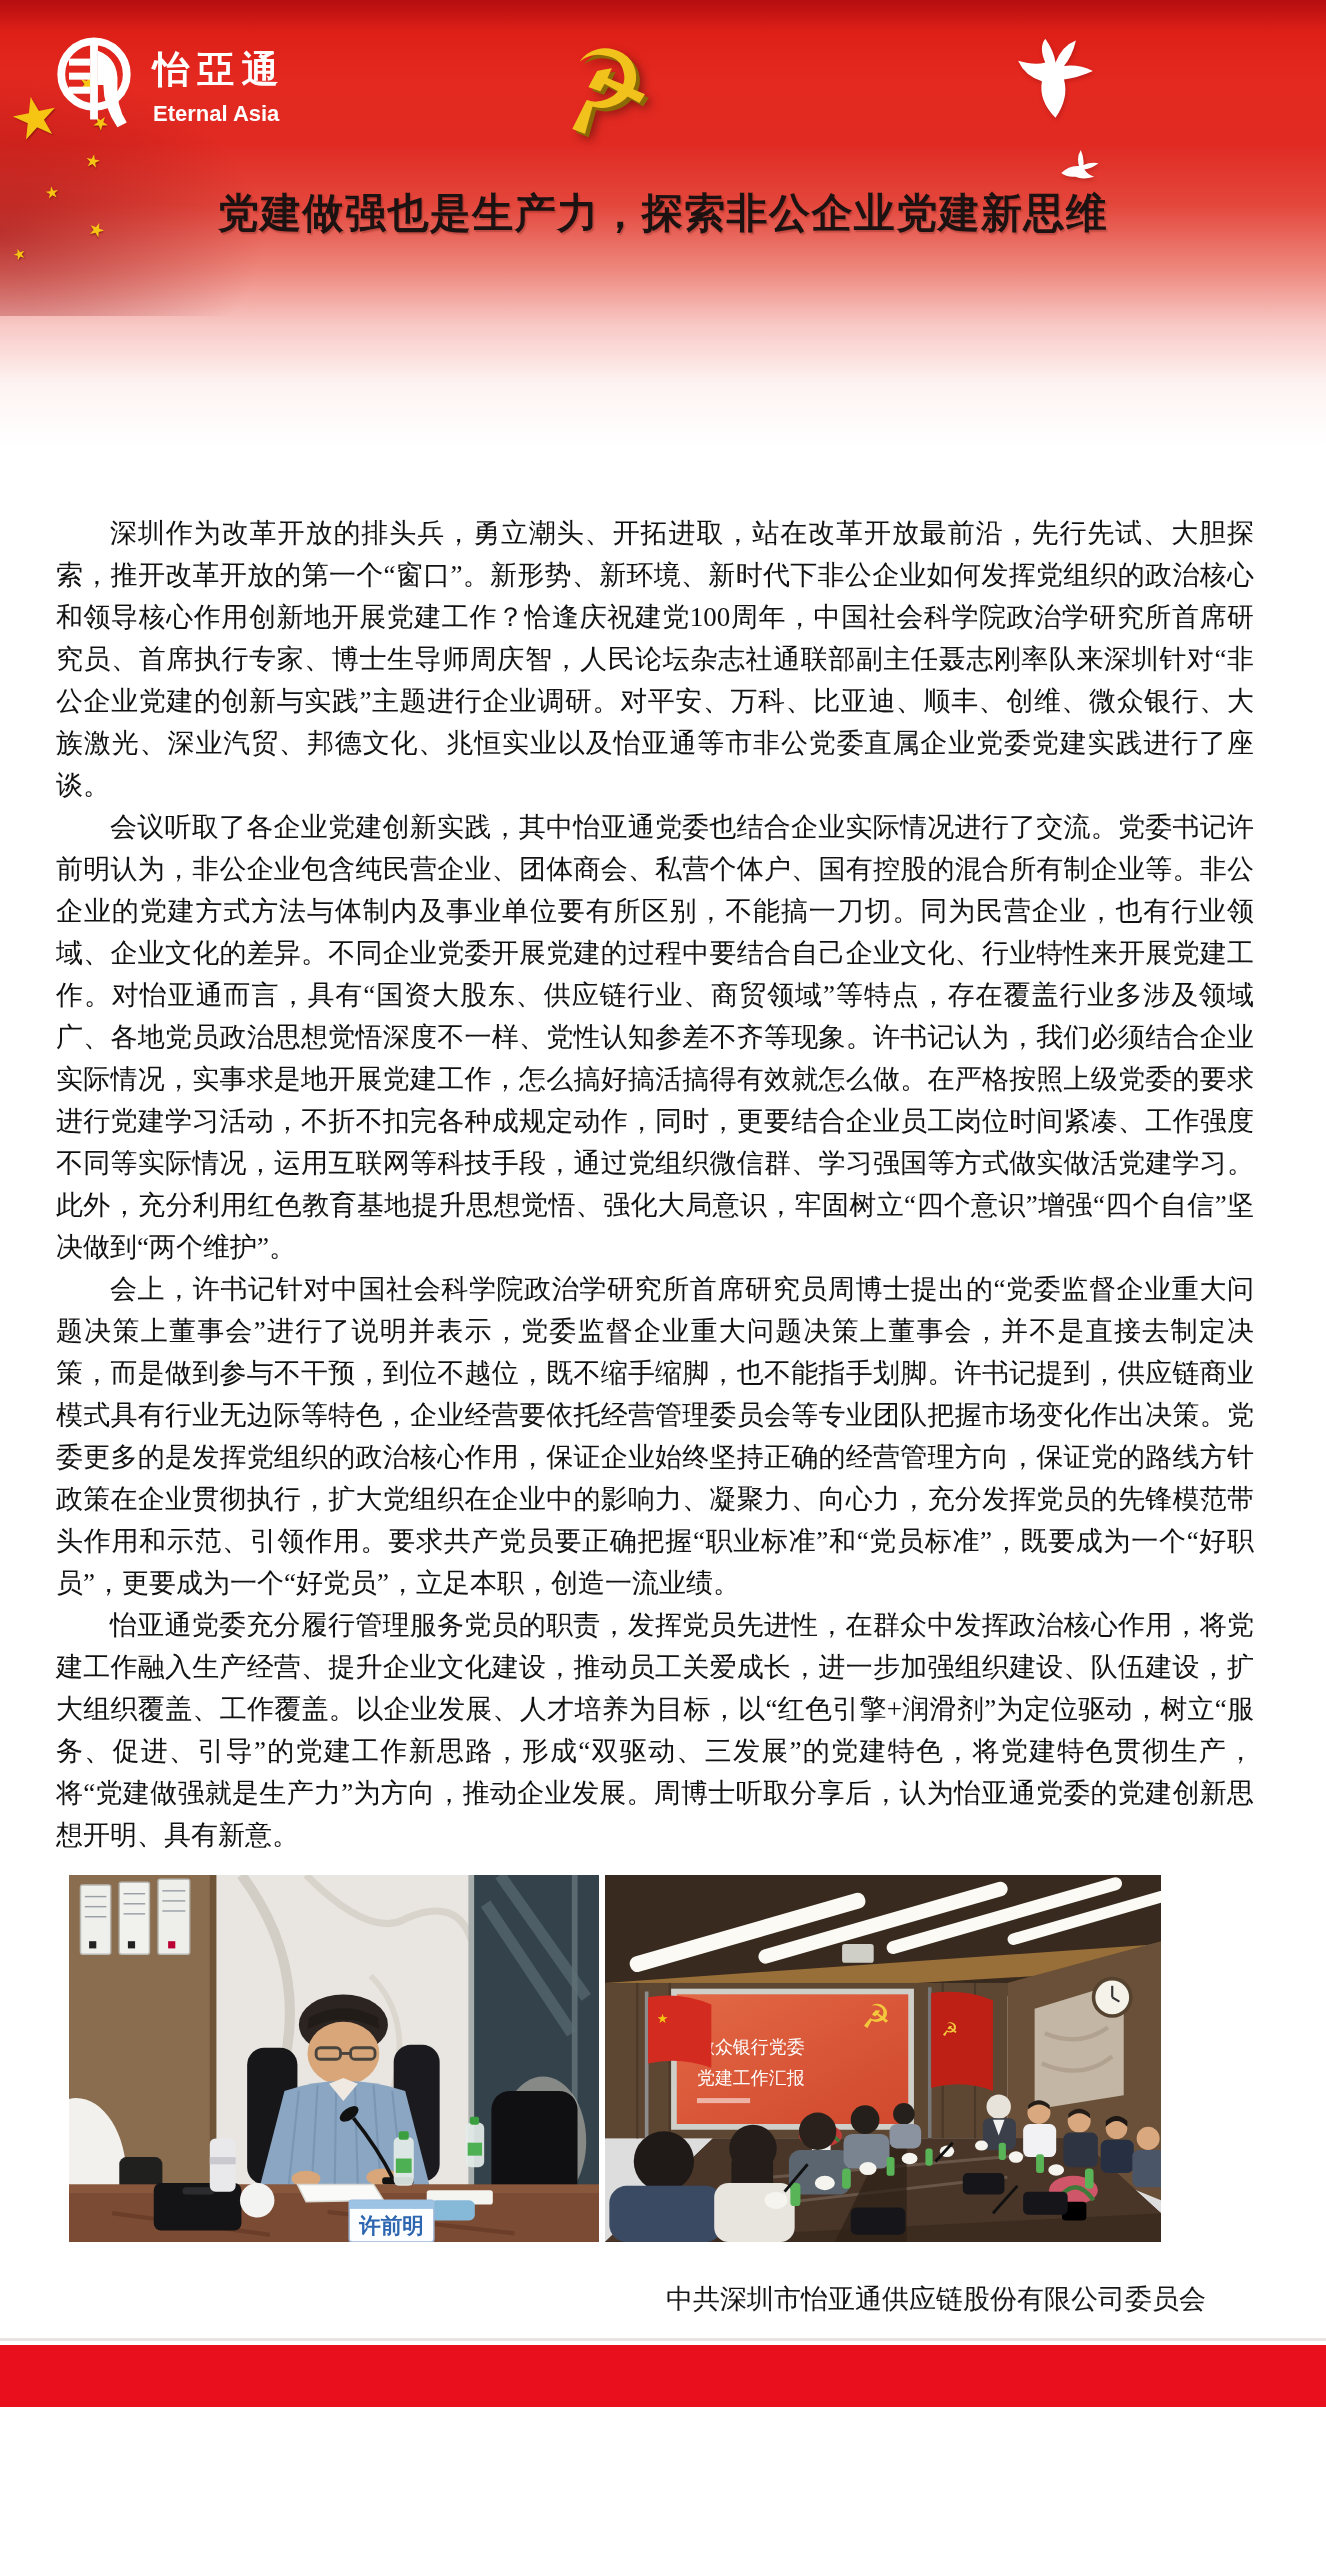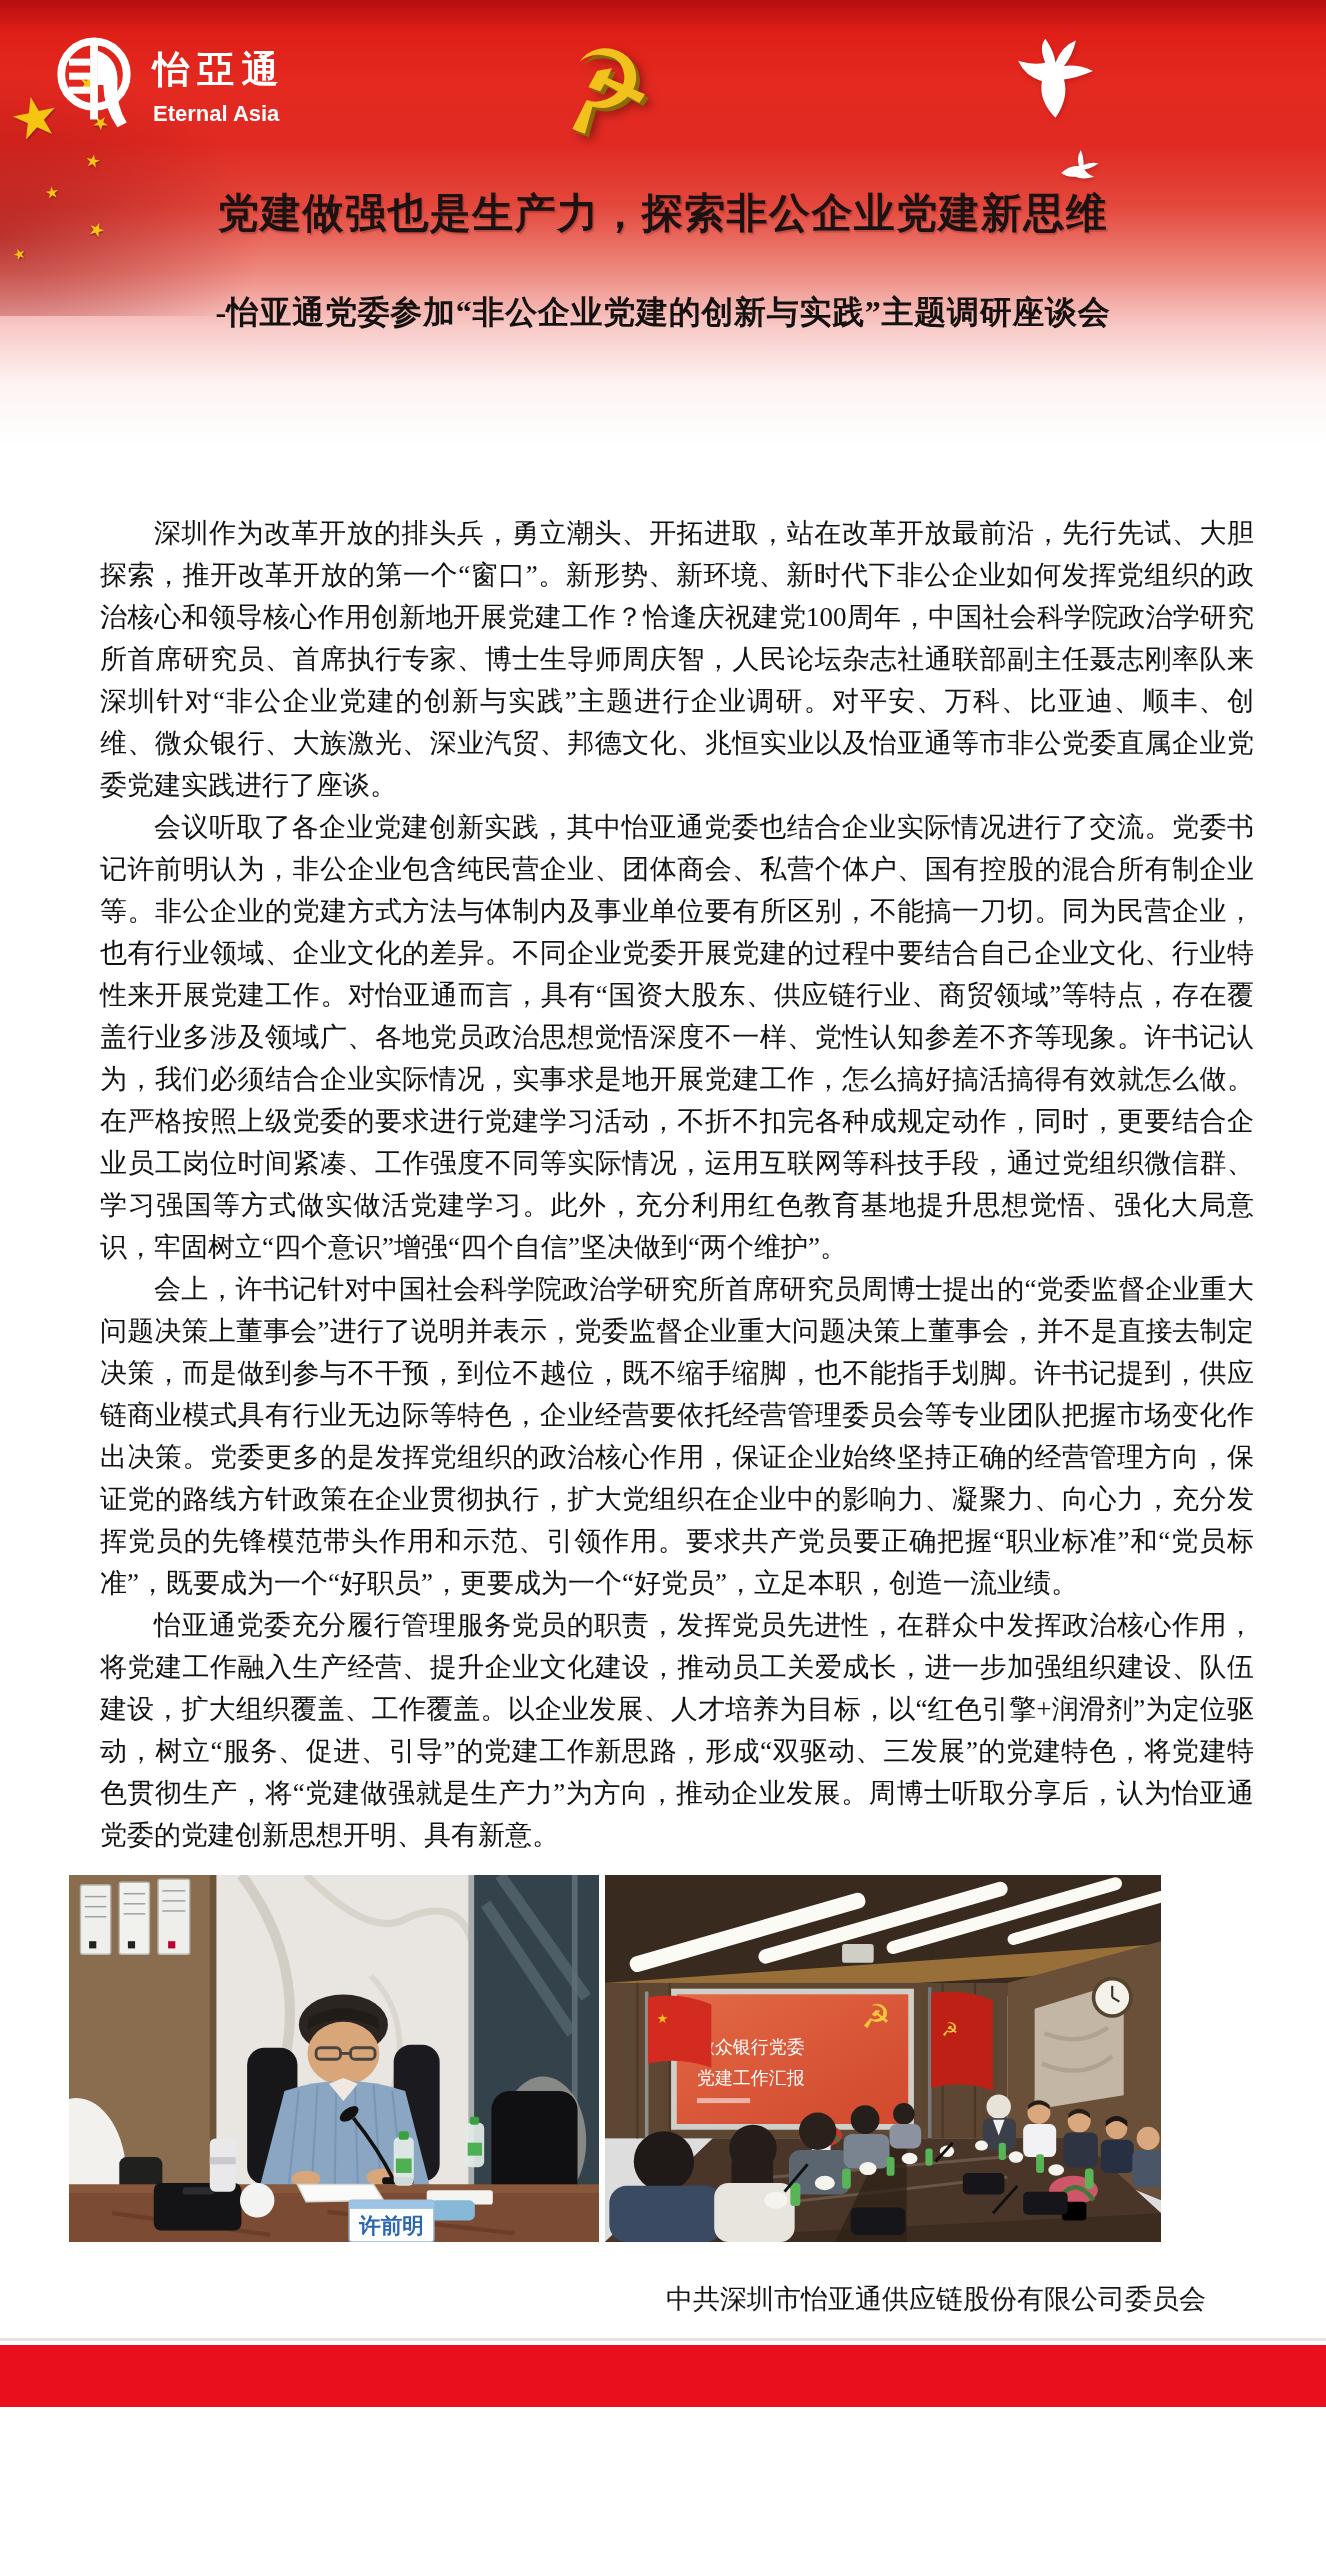--- a/index.html
+++ b/index.html
@@ -51,21 +51,21 @@
     position:absolute; left:0; top:186px; width:100%; text-align:center;
     font-size:41px; font-weight:bold; color:#1c1212; letter-spacing:1.4px;
     text-shadow:1.4px 2.2px 1.4px rgba(100,20,16,.30);
   }
   .page-subtitle {
     position:absolute; left:0; top:291px; width:100%; text-align:center;
     font-size:32px; font-weight:bold; color:#151111; letter-spacing:0.7px;
   }
 
   
-  .article { padding:66px 72px 0 100px; }
+  .article { padding:66px 72px 0 56px; }
   .article p {
     font-size:27px; line-height:42px; text-align:justify; text-indent:2em; color:#121212;
   }
 
   
   .photos { display:flex; gap:5.8px; margin:18.7px 165px 0 69px; }
   .photo { height:367px; overflow:hidden; background:#ddd; }
   .photo svg { display:block; width:100%; height:100%; }
   .photo-left  { width:531px; }
   .photo-right { width:557px; }
@@ -115,21 +115,20 @@
   <div class="emblem">☭</div>
 
   <svg class="dove dove-large" viewBox="0 0 100 100">
     <path d="M50 95 Q30 75 34 52 Q14 46 6 28 Q26 34 38 30 Q30 12 38 2 Q48 16 50 30 Q58 10 74 4 Q70 22 60 34 Q78 32 94 40 Q76 48 60 50 Q66 72 50 95 Z"></path>
   </svg>
   <svg class="dove dove-small" viewBox="0 0 100 90">
     <path d="M10 70 Q28 52 50 54 Q44 34 54 18 Q62 36 60 52 Q78 44 94 48 Q78 60 62 62 Q70 74 84 78 Q58 86 42 78 Q22 80 10 70 Z"></path>
   </svg>
 
   <div class="page-title">党建做强也是生产力，探索非公企业党建新思维</div>
-  <div class="page-subtitle">-怡亚通党委参加“非公企业党建的创新与实践”主题调研座谈会</div>
 </div>
 
 <div class="article">
   <p>深圳作为改革开放的排头兵，勇立潮头、开拓进取，站在改革开放最前沿，先行先试、大胆探索，推开改革开放的第一个“窗口”。新形势、新环境、新时代下非公企业如何发挥党组织的政治核心和领导核心作用创新地开展党建工作？恰逢庆祝建党100周年，中国社会科学院政治学研究所首席研究员、首席执行专家、博士生导师周庆智，人民论坛杂志社通联部副主任聂志刚率队来深圳针对“非公企业党建的创新与实践”主题进行企业调研。对平安、万科、比亚迪、顺丰、创维、微众银行、大族激光、深业汽贸、邦德文化、兆恒实业以及怡亚通等市非公党委直属企业党委党建实践进行了座谈。</p>
   <p>会议听取了各企业党建创新实践，其中怡亚通党委也结合企业实际情况进行了交流。党委书记许前明认为，非公企业包含纯民营企业、团体商会、私营个体户、国有控股的混合所有制企业等。非公企业的党建方式方法与体制内及事业单位要有所区别，不能搞一刀切。同为民营企业，也有行业领域、企业文化的差异。不同企业党委开展党建的过程中要结合自己企业文化、行业特性来开展党建工作。对怡亚通而言，具有“国资大股东、供应链行业、商贸领域”等特点，存在覆盖行业多涉及领域广、各地党员政治思想觉悟深度不一样、党性认知参差不齐等现象。许书记认为，我们必须结合企业实际情况，实事求是地开展党建工作，怎么搞好搞活搞得有效就怎么做。在严格按照上级党委的要求进行党建学习活动，不折不扣完各种成规定动作，同时，更要结合企业员工岗位时间紧凑、工作强度不同等实际情况，运用互联网等科技手段，通过党组织微信群、学习强国等方式做实做活党建学习。此外，充分利用红色教育基地提升思想觉悟、强化大局意识，牢固树立“四个意识”增强“四个自信”坚决做到“两个维护”。</p>
   <p>会上，许书记针对中国社会科学院政治学研究所首席研究员周博士提出的“党委监督企业重大问题决策上董事会”进行了说明并表示，党委监督企业重大问题决策上董事会，并不是直接去制定决策，而是做到参与不干预，到位不越位，既不缩手缩脚，也不能指手划脚。许书记提到，供应链商业模式具有行业无边际等特色，企业经营要依托经营管理委员会等专业团队把握市场变化作出决策。党委更多的是发挥党组织的政治核心作用，保证企业始终坚持正确的经营管理方向，保证党的路线方针政策在企业贯彻执行，扩大党组织在企业中的影响力、凝聚力、向心力，充分发挥党员的先锋模范带头作用和示范、引领作用。要求共产党员要正确把握“职业标准”和“党员标准”，既要成为一个“好职员”，更要成为一个“好党员”，立足本职，创造一流业绩。</p>
   <p>怡亚通党委充分履行管理服务党员的职责，发挥党员先进性，在群众中发挥政治核心作用，将党建工作融入生产经营、提升企业文化建设，推动员工关爱成长，进一步加强组织建设、队伍建设，扩大组织覆盖、工作覆盖。以企业发展、人才培养为目标，以“红色引擎+润滑剂”为定位驱动，树立“服务、促进、引导”的党建工作新思路，形成“双驱动、三发展”的党建特色，将党建特色贯彻生产，将“党建做强就是生产力”为方向，推动企业发展。周博士听取分享后，认为怡亚通党委的党建创新思想开明、具有新意。</p>
 </div>
 
 <div class="photos">

